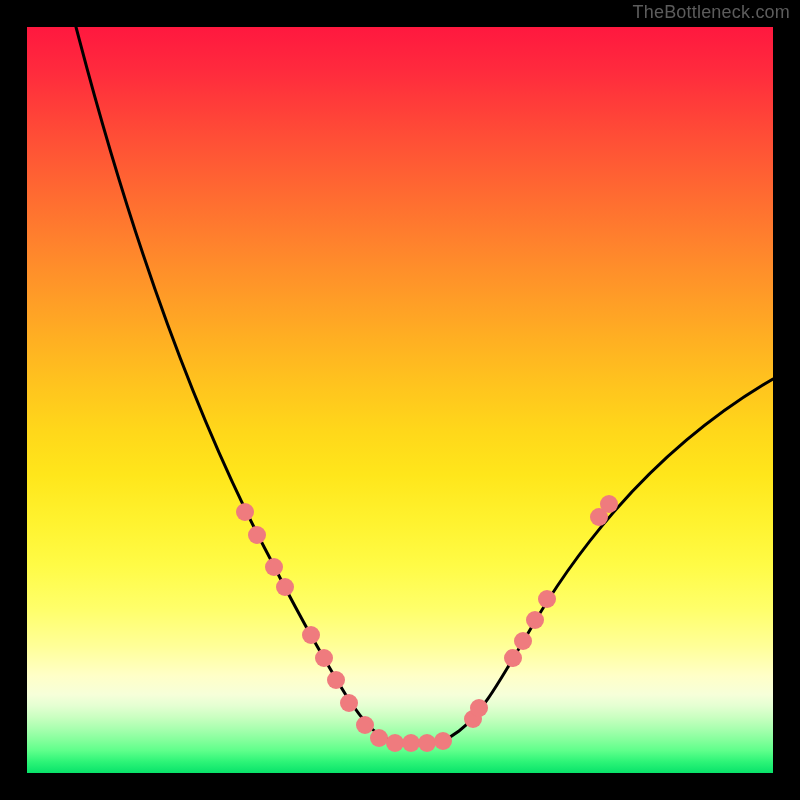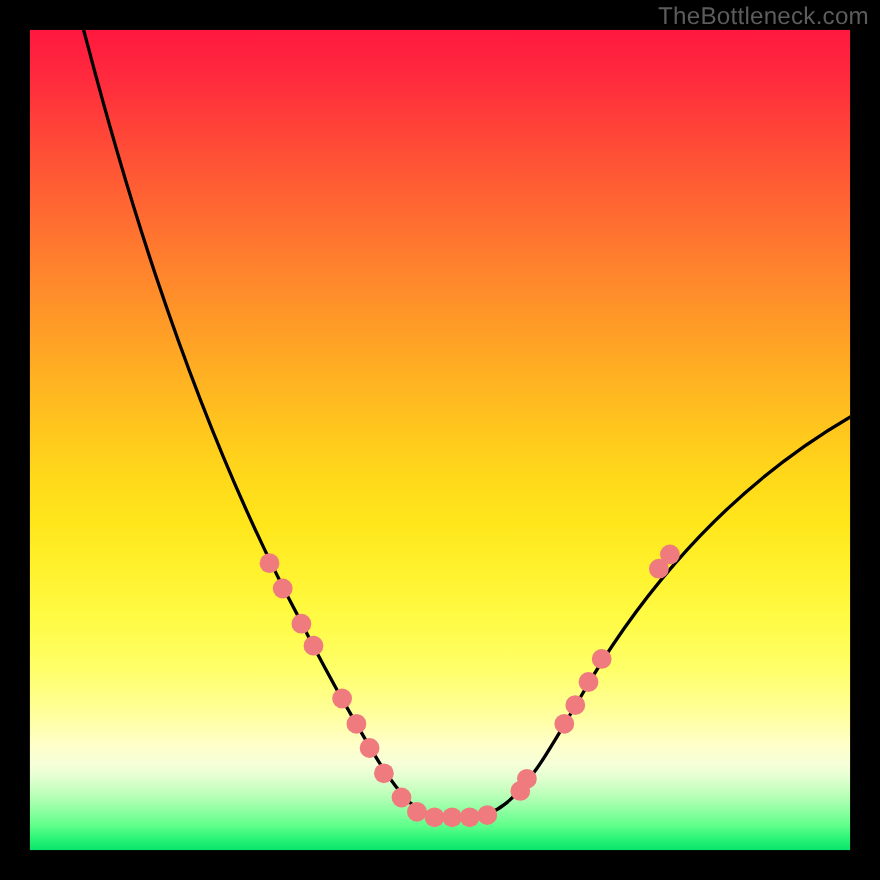--- a/index.html
+++ b/index.html
@@ -48,21 +48,21 @@
       #5fff8b 97%,
       #2df477 98.5%,
       #08e36a 100%
     );
   }
   .watermark {
     position: absolute;
     top: 2px;
     right: 10px;
     color: #5c5c5c;
-    font-size: 22px;
+    font-size: 18px;
     letter-spacing: 0.2px;
     z-index: 5;
     user-select: none;
   }
   svg.curve {
     position: absolute;
     inset: 0;
     width: 100%;
     height: 100%;
   }

